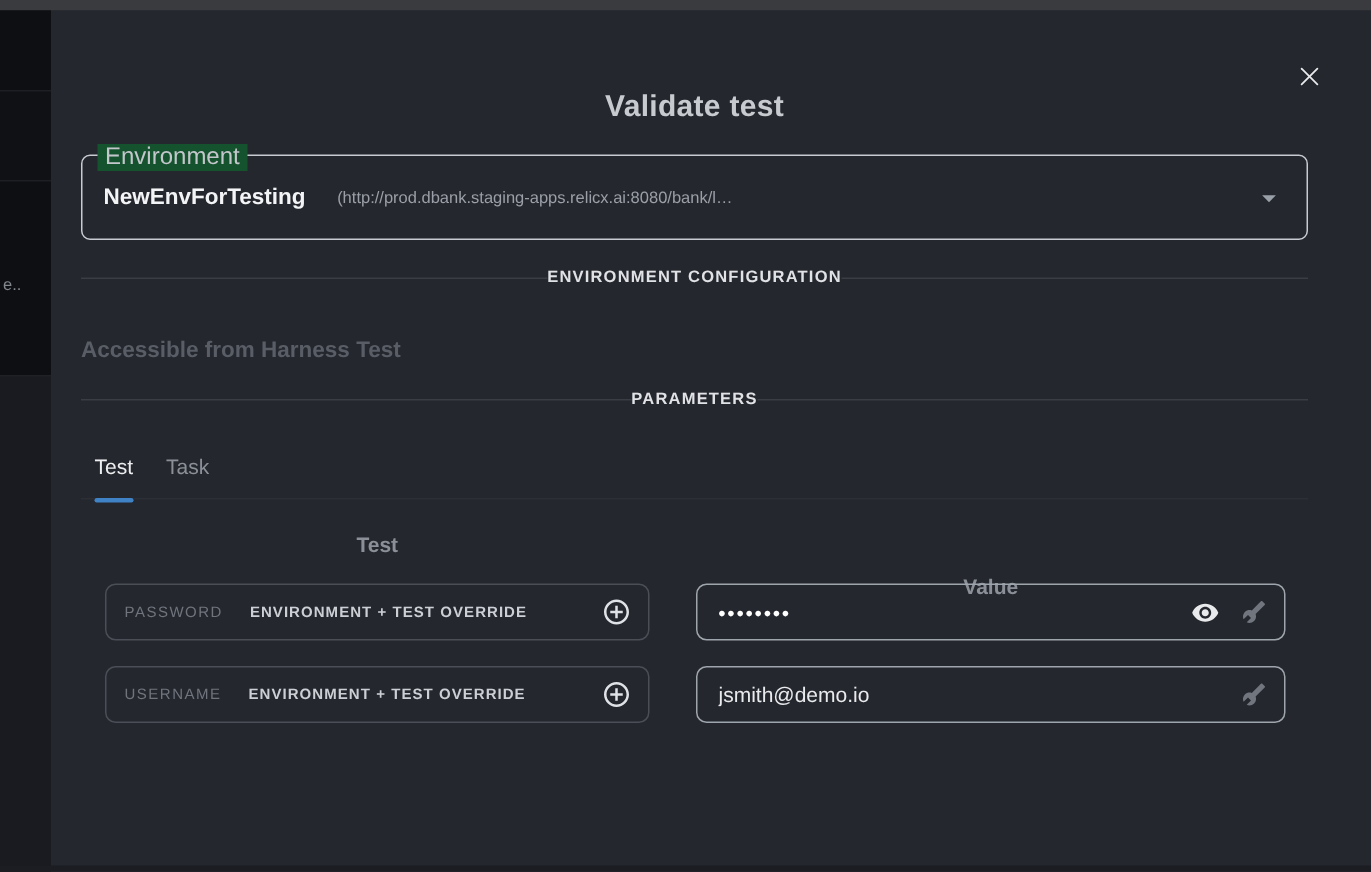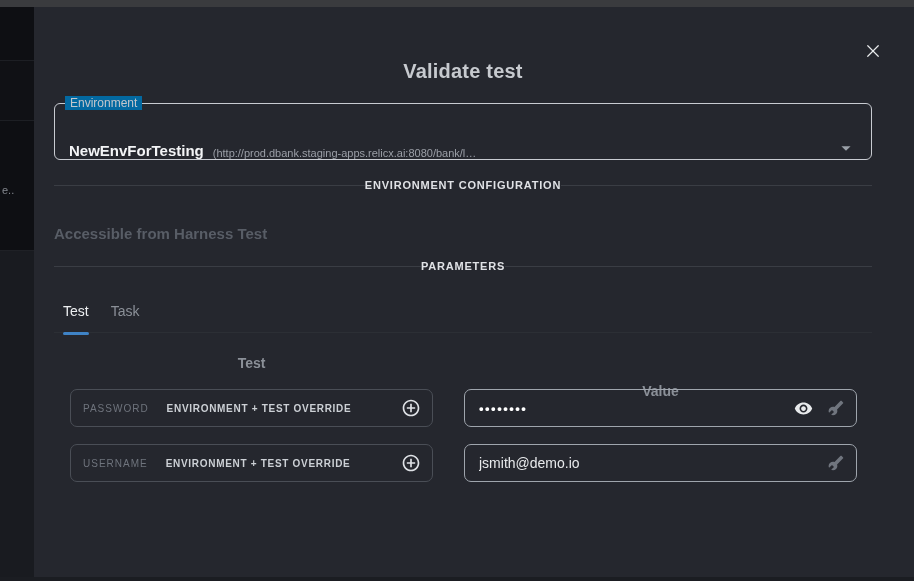--- a/index.html
+++ b/index.html
@@ -24,22 +24,22 @@
   
   .modal { position:absolute; top:7px; left:34px; width:880px; height:574px; background:#25272e; }
 
   .close-btn { position:absolute; top:32px; left:827px; width:24px; height:24px; color:#e8eaec; cursor:pointer; display:flex; align-items:center; justify-content:center; }
   .close-btn svg { width:18px; height:18px; }
 
   .dialog-title { position:absolute; top:53px; left:20px; width:818px; text-align:center; font-size:20px; font-weight:bold; color:#c7cacf; letter-spacing:.2px; }
 
   
   .env-field { position:absolute; top:96px; left:20px; width:818px; height:57px; border:1px solid #c8cbd1; border-radius:6px; cursor:pointer; }
-  .env-label { position:absolute; top:-8px; left:10px; padding:0 5px; background:#0369a1; font-size:12px; color:#c3c6cb; }
-  .env-row { display:flex; align-items:flex-end; height:100%; padding:0 14px; }
+  .env-label { position:absolute; top:-8px; left:10px; padding:0 5px; background:#14532d; font-size:16px; color:#c3c6cb; }
+  .env-row { display:flex; align-items:center; height:100%; padding:0 14px;gap:12px; }
   .env-name { font-size:15px; font-weight:bold; color:#f3f4f6; white-space:nowrap; }
   .env-url { margin-left:9px; font-size:11px; color:#9b9fa7; white-space:nowrap; }
   .env-caret { margin-left:auto; width:22px; height:22px; color:#9aa0a8; flex:none; }
 
   
   .divider { position:absolute; left:20px; width:818px; height:14px; display:flex; align-items:center; }
   .divider .line { flex:1; height:1px; background:#3a3d44; }
   .divider .divider-label { font-size:11px; font-weight:bold; letter-spacing:.8px; color:#e0e2e6; white-space:nowrap; }
   .divider.env-config { top:171px; }
   .divider.params { top:252px; }

